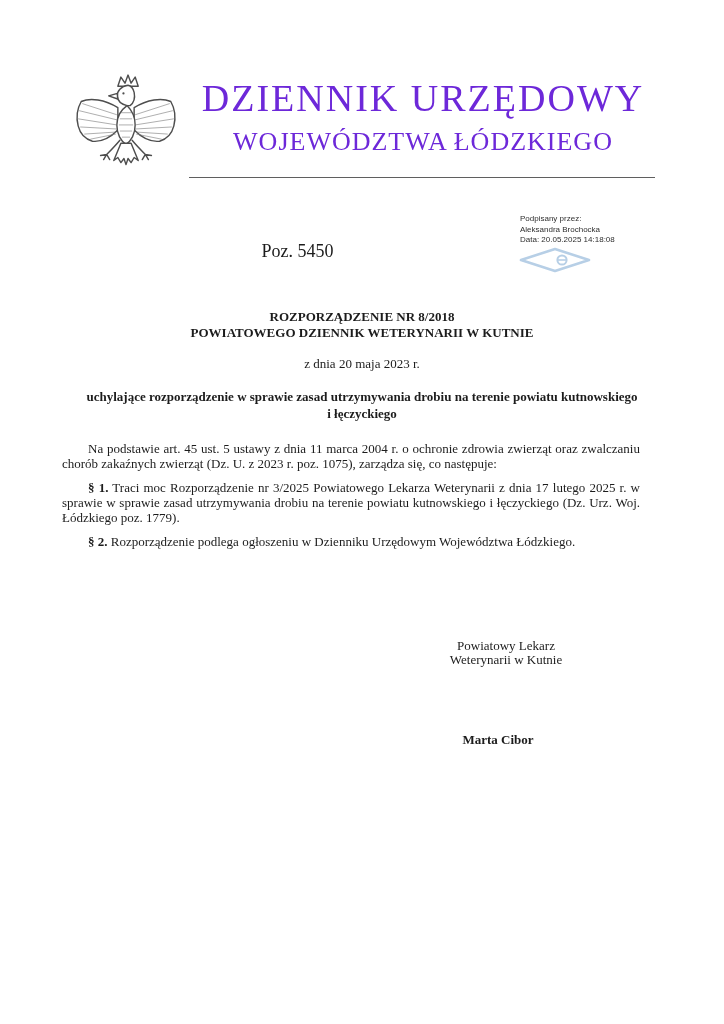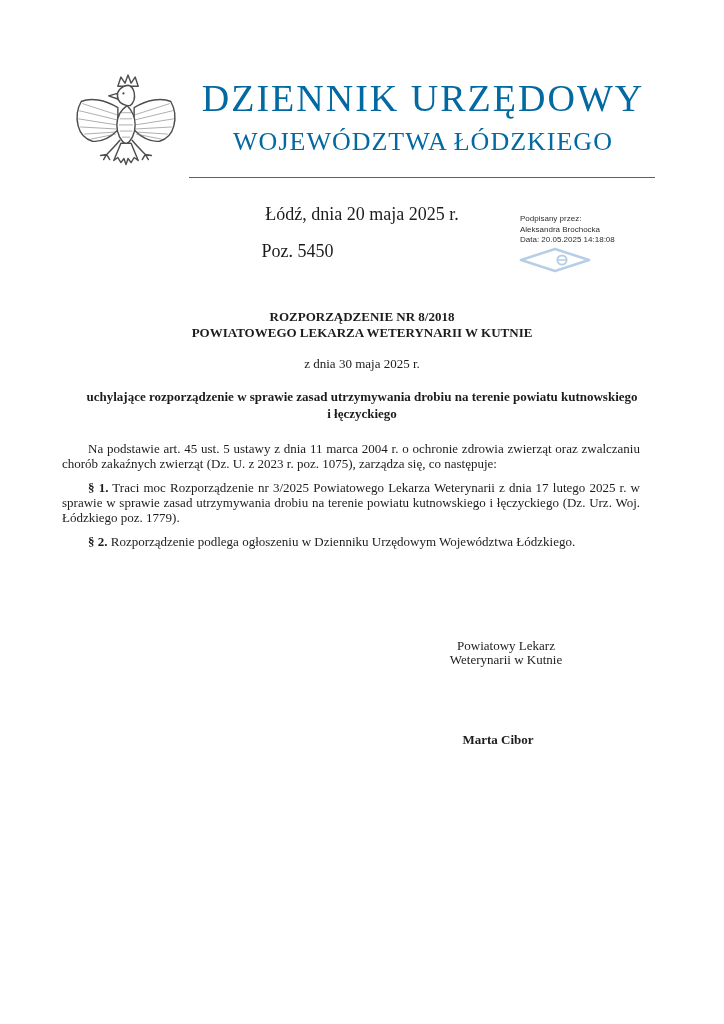--- a/index.html
+++ b/index.html
@@ -15,21 +15,21 @@
     overflow: hidden;
   }
 
   
   .eagle {
     position: absolute; left: 70px; top: 72px;
     width: 112px; height: 114px;
   }
   .masthead-text {
     position: absolute; left: 183px; top: 76px; width: 480px;
-    text-align: center; color: #0369a1;
+    text-align: center; color: #6d28d9;
   }
   .masthead-line1 {
     font-size: 38px; letter-spacing: 2px; line-height: 44px;
     white-space: nowrap;
   }
   .masthead-line2 {
     font-size: 26px; letter-spacing: 1px; line-height: 32px;
     margin-top: 6px; white-space: nowrap;
   }
   .masthead-rule {
@@ -125,41 +125,40 @@
       </g>
     </svg>
   </div>
 
   <div class="masthead-text">
     <div class="masthead-line1">DZIENNIK URZĘDOWY</div>
     <div class="masthead-line2">WOJEWÓDZTWA ŁÓDZKIEGO</div>
   </div>
   <div class="masthead-rule"></div>
 
-  <div class="place-date">Łódź, dnia 20 maja 2025 r.</div>
   <div class="poz">Poz. 5450</div>
 
   <div class="stamp">
     <div>Podpisany przez:</div>
     <div>Aleksandra Brochocka</div>
     <div>Data: 20.05.2025 14:18:08</div>
   </div>
   <div class="stamp-logo">
     <svg viewBox="0 0 78 28" width="78" height="28" aria-hidden="true">
       <path d="M5 14 L39 3 L73 14 L39 25 Z" fill="none" stroke="#b7cfe6" stroke-width="2.6" stroke-linejoin="round"></path>
       <circle cx="46" cy="14" r="4.6" fill="none" stroke="#b7cfe6" stroke-width="2"></circle>
       <path d="M41.5 14 H50.5" stroke="#b7cfe6" stroke-width="1.6"></path>
     </svg>
   </div>
 
   <div class="act-title">
     <div>ROZPORZĄDZENIE NR 8/2018</div>
-    <div>POWIATOWEGO LEKARZA WETERYNARII W KUTNIE</div>
+    <div>POWIATOWEGO DZIENNIK WETERYNARII W KUTNIE</div>
   </div>
-  <div class="act-date">z dnia 30 maja 2025 r.</div>
+  <div class="act-date">z dnia 20 maja 2023 r.</div>
   <div class="act-subject">
     <div>uchylające rozporządzenie w sprawie zasad utrzymywania drobiu na terenie powiatu kutnowskiego</div>
     <div>i łęczyckiego</div>
   </div>
 
   <div class="body-text">
     <p>Na podstawie art. 45 ust. 5 ustawy z dnia 11 marca 2004 r. o ochronie zdrowia zwierząt oraz zwalczaniu chorób zakaźnych zwierząt (Dz. U. z 2023 r. poz. 1075), zarządza się, co następuje:</p>
     <p><span class="para-label">§ 1.</span> <span>Traci moc Rozporządzenie nr 3/2025 Powiatowego Lekarza Weterynarii z dnia 17 lutego 2025 r. w sprawie w sprawie zasad utrzymywania drobiu na terenie powiatu kutnowskiego i łęczyckiego (Dz. Urz. Woj. Łódzkiego poz. 1779).</span></p>
     <p><span class="para-label">§ 2.</span> <span>Rozporządzenie podlega ogłoszeniu w Dzienniku Urzędowym Województwa Łódzkiego.</span></p>
   </div>

